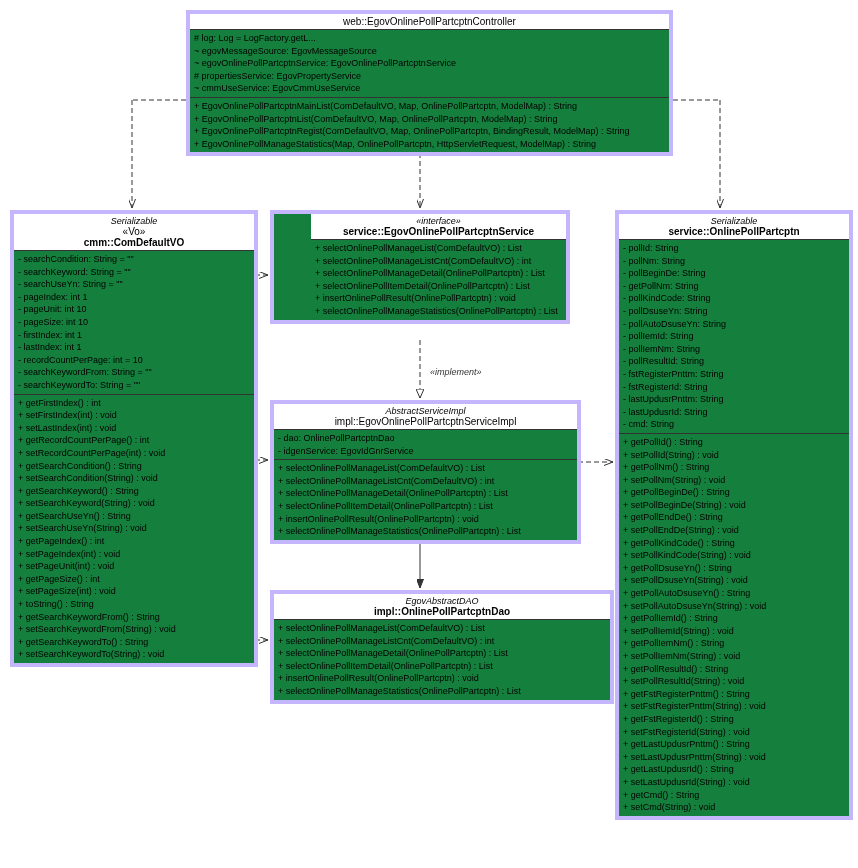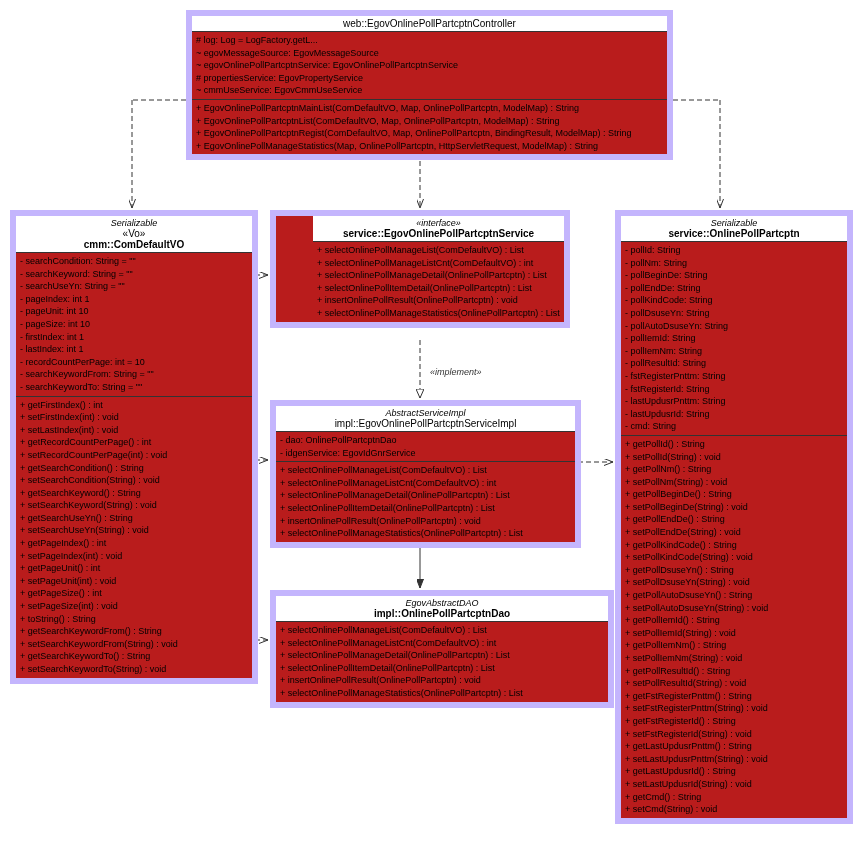--- a/index.html
+++ b/index.html
@@ -13,22 +13,22 @@
       position: relative;
     }
     .diagram-container {
       position: relative;
       width: 858px;
       height: 868px;
       background: #fff;
     }
     .uml-box {
       position: absolute;
-      background: #b91c1c;
-      border: 6px solid #c4b5fd;
+      background: #15803d;
+      border: 4px solid #c4b5fd;
     }
     .uml-box-title {
       background: #fff;
       border-bottom: 1px solid #333;
       padding: 2px 4px;
       text-align: center;
       font-size: 10px;
     }
     .uml-section {
       border-bottom: 1px solid #333;
@@ -144,21 +144,20 @@
       <span class="item">+ getRecordCountPerPage() : int</span>
       <span class="item">+ setRecordCountPerPage(int) : void</span>
       <span class="item">+ getSearchCondition() : String</span>
       <span class="item">+ setSearchCondition(String) : void</span>
       <span class="item">+ getSearchKeyword() : String</span>
       <span class="item">+ setSearchKeyword(String) : void</span>
       <span class="item">+ getSearchUseYn() : String</span>
       <span class="item">+ setSearchUseYn(String) : void</span>
       <span class="item">+ getPageIndex() : int</span>
       <span class="item">+ setPageIndex(int) : void</span>
-      <span class="item">+ getPageUnit() : int</span>
       <span class="item">+ setPageUnit(int) : void</span>
       <span class="item">+ getPageSize() : int</span>
       <span class="item">+ setPageSize(int) : void</span>
       <span class="item">+ toString() : String</span>
       <span class="item">+ getSearchKeywordFrom() : String</span>
       <span class="item">+ setSearchKeywordFrom(String) : void</span>
       <span class="item">+ getSearchKeywordTo() : String</span>
       <span class="item">+ setSearchKeywordTo(String) : void</span>
     </div>
   </div>
@@ -180,21 +179,21 @@
 
   <div class="uml-box" style="left:615px;top:210px;width:238px;">
     <div class="uml-box-title">
       <div style="font-style:italic;font-size:9px;">Serializable</div>
       <div style="font-weight:bold;font-size:10px;">service::OnlinePollPartcptn</div>
     </div>
     <div class="uml-section">
       <span class="item">- pollId: String</span>
       <span class="item">- pollNm: String</span>
       <span class="item">- pollBeginDe: String</span>
-      <span class="item">- pollEndDe: String</span>
+      <span class="item">- getPollNm: String</span>
       <span class="item">- pollKindCode: String</span>
       <span class="item">- pollDsuseYn: String</span>
       <span class="item">- pollAutoDsuseYn: String</span>
       <span class="item">- pollIemId: String</span>
       <span class="item">- pollIemNm: String</span>
       <span class="item">- pollResultId: String</span>
       <span class="item">- fstRegisterPnttm: String</span>
       <span class="item">- fstRegisterId: String</span>
       <span class="item">- lastUpdusrPnttm: String</span>
       <span class="item">- lastUpdusrId: String</span>

